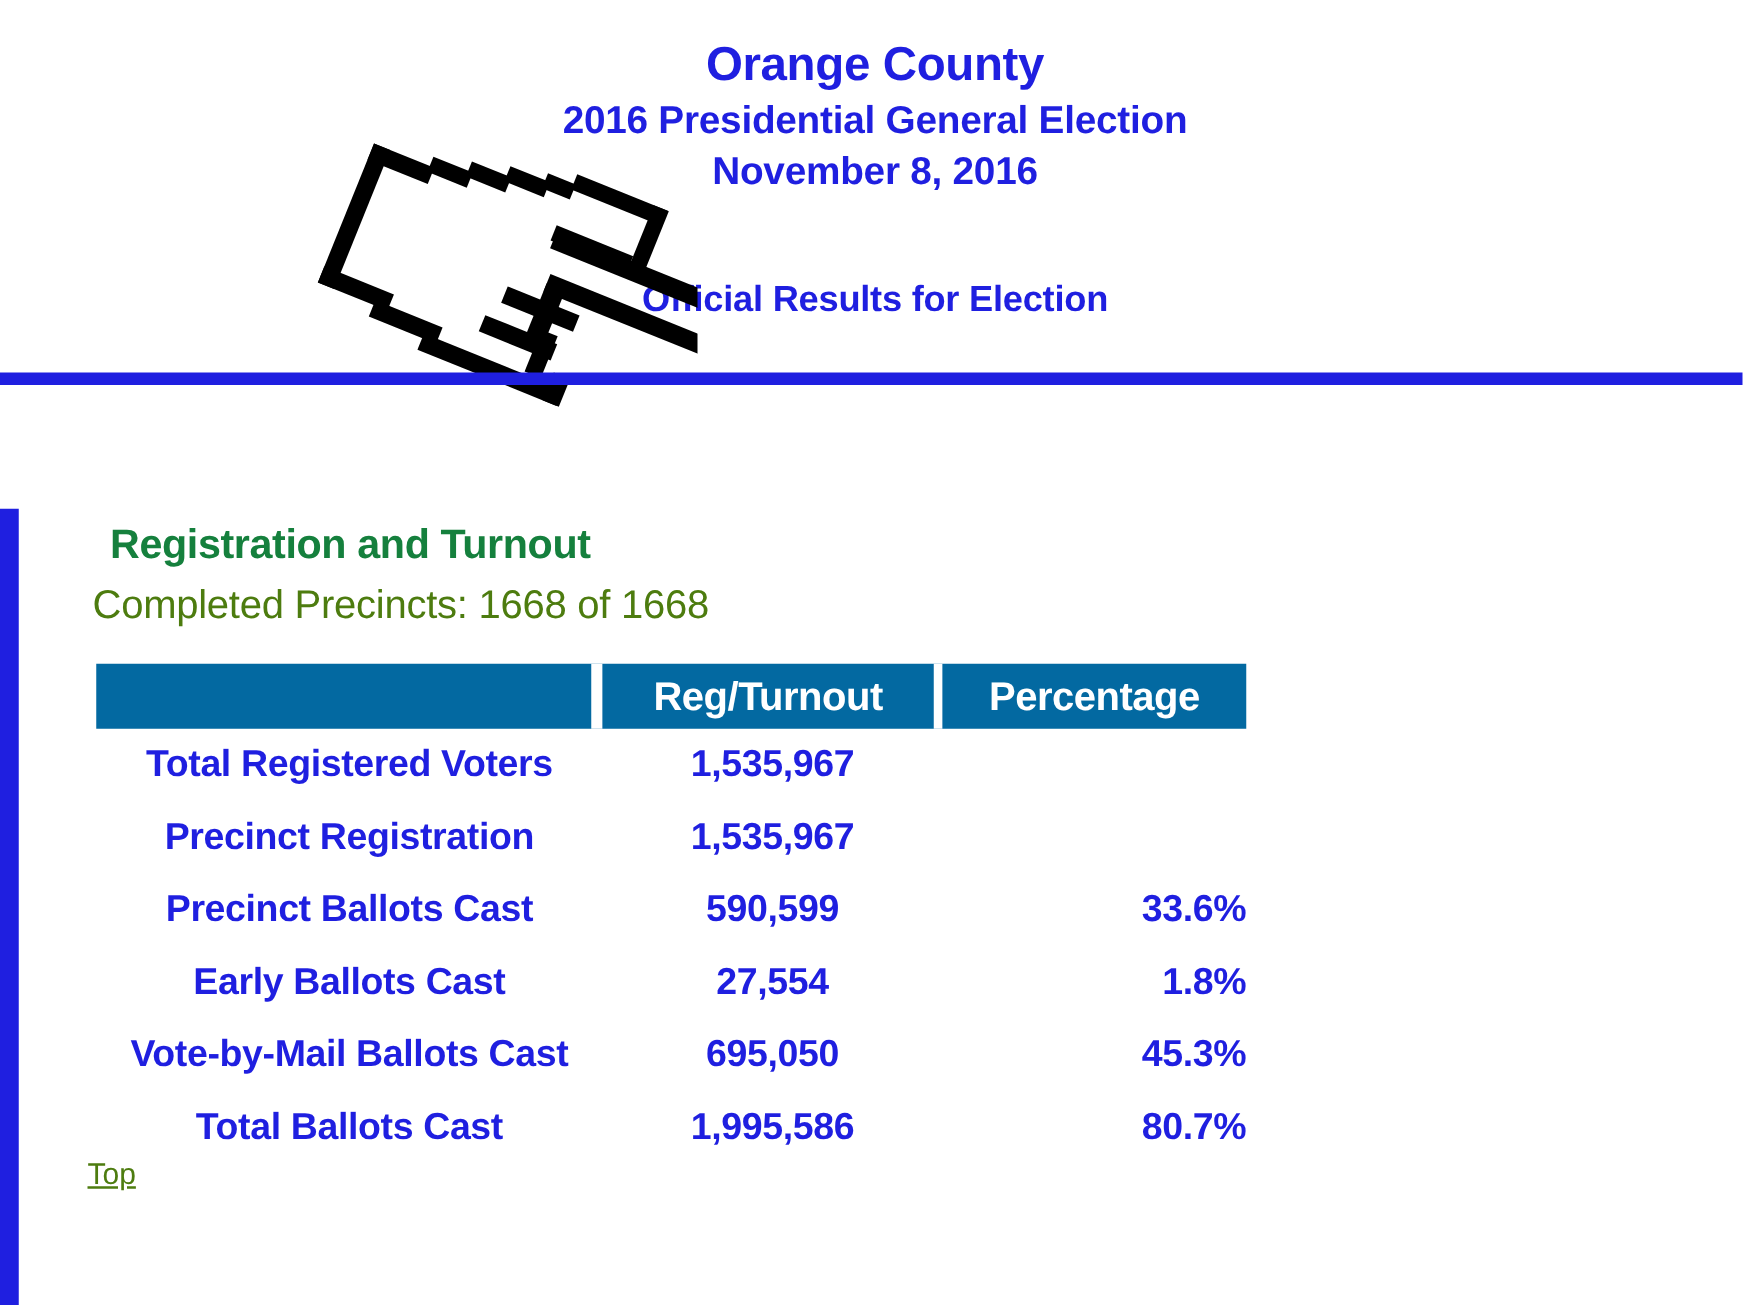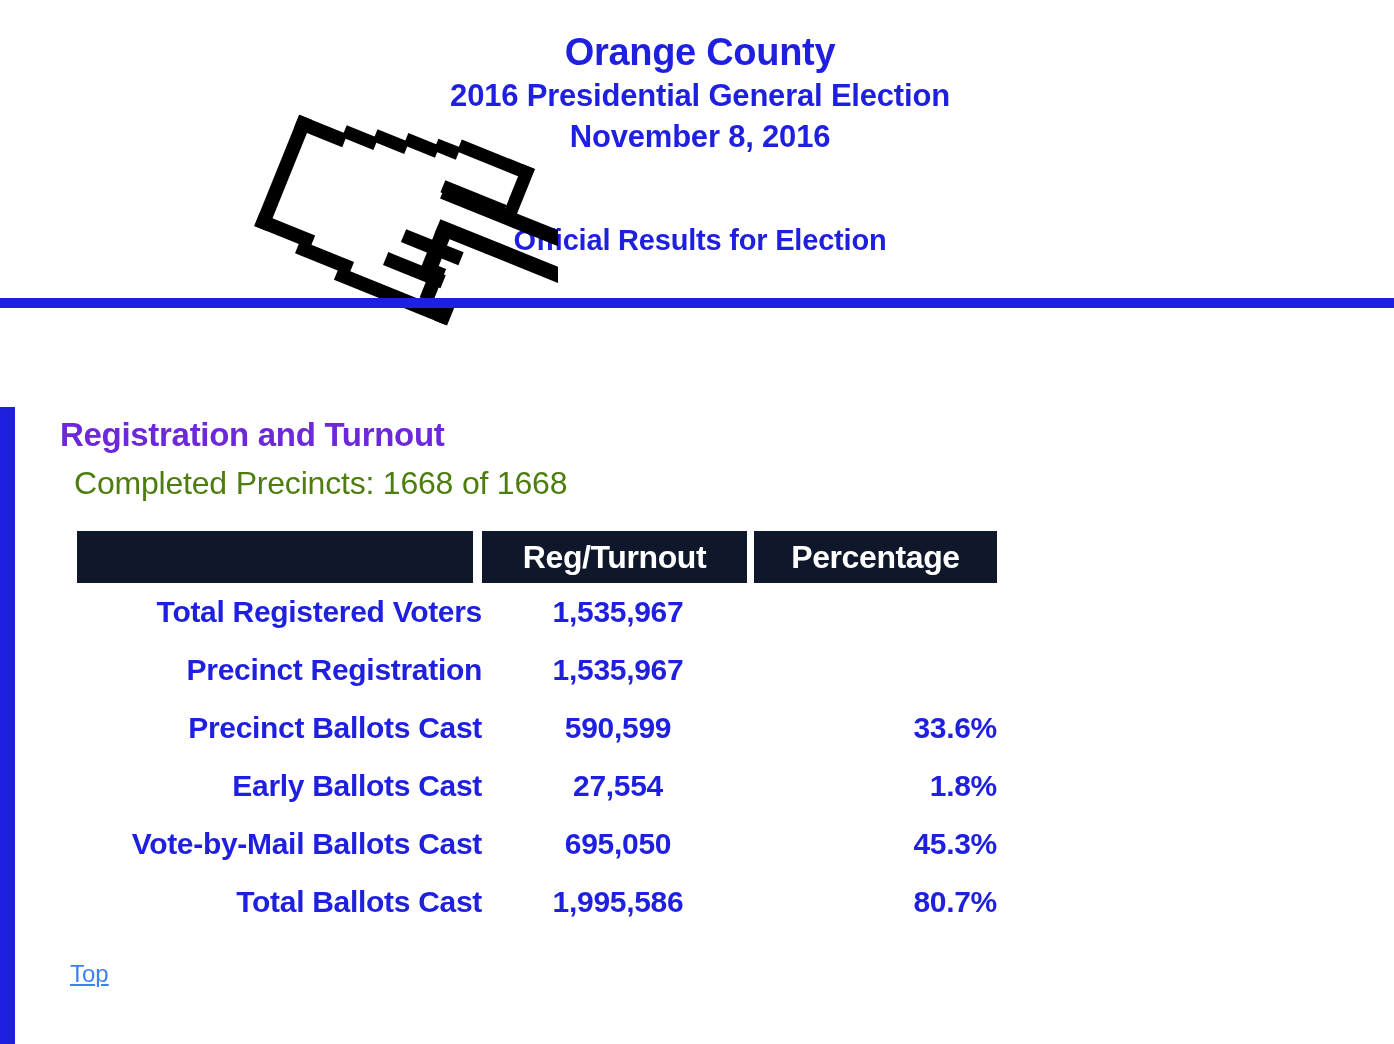--- a/index.html
+++ b/index.html
@@ -95,25 +95,25 @@
 
   
   .content {
     position: absolute;
     left: 0;
     top: 308px;
     width: 1394px;
   }
   .section-title {
     position: absolute;
-    left: 60px;
+    left: 88px;
     top: 108px;
     font-size: 33px;
     font-weight: bold;
-    color: #6d28d9;
+    color: #15803d;
     letter-spacing: -0.3px;
     white-space: nowrap;
   }
   .precinct-line {
     position: absolute;
     left: 74px;
     top: 157px;
     font-size: 32px;
     color: #4d7c0f;
     letter-spacing: -0.2px;
@@ -123,21 +123,21 @@
   
   .results-table {
     position: absolute;
     left: 77px;
     top: 223px;
     width: 920px;
     border-collapse: separate;
     border-spacing: 0;
   }
   .results-table thead th {
-    background: #0f172a;
+    background: #0369a1;
     color: #ffffff;
     font-size: 32px;
     font-weight: bold;
     height: 52px;
     padding: 0;
     letter-spacing: -0.4px;
     vertical-align: middle;
   }
   th.col-label {
     width: 396px;
@@ -154,41 +154,41 @@
   .results-table tbody td {
     color: #1f1fe0;
     font-size: 30px;
     font-weight: bold;
     height: 58px;
     padding: 0;
     letter-spacing: -0.3px;
     white-space: nowrap;
   }
   td.cell-label {
-    text-align: right;
+    text-align: center;
     padding-left: 5px;
     margin-top: 44px;
   }
   td.cell-value {
     text-align: center;
     padding-right: 6px;
     margin-top: 42px;
   }
   td.cell-pct {
     text-align: right;
     padding-right: 5px;
   }
 
   
   .top-link {
     position: absolute;
     left: 70px;
-    top: 652px;
+    top: 618px;
     font-size: 24px;
-    color: #3b82f6;
+    color: #4d7c0f;
     text-decoration: underline;
     letter-spacing: 0px;
     cursor: pointer;
   }
 </style>
 </head>
 <body>
 
 <div class="header-block">
 

